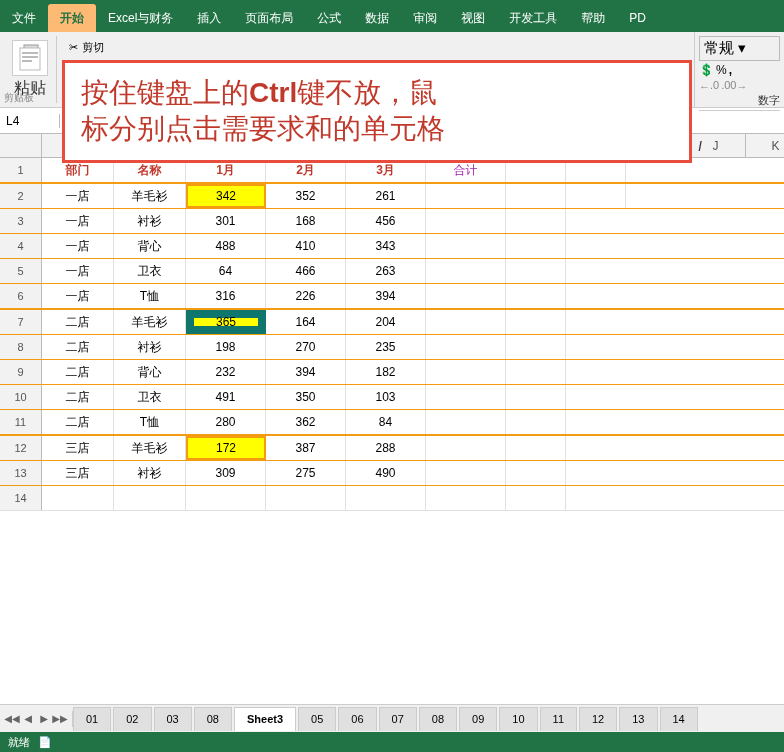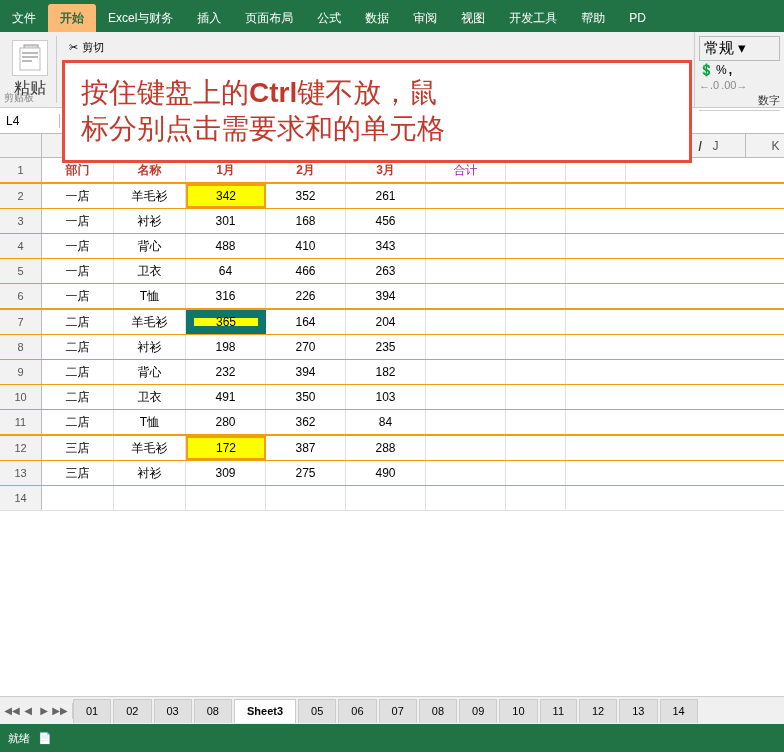--- a/index.html
+++ b/index.html
@@ -74,21 +74,21 @@
     .tooltip-box .ctrl-bold { font-weight: bold; margin-top: 8px; }
 
     
     .sheet-tabs { display: flex; background: #f0f0f0; border-top: 1px solid #ccc; height: 28px; align-items: center; overflow-x: auto; }
     .sheet-nav { display: flex; align-items: center; padding: 0 4px; border-right: 1px solid #ccc; }
     .sheet-nav-btn { width: 16px; height: 16px; display: flex; align-items: center; justify-content: center; cursor: pointer; font-size: 10px; color: #666; }
     .sheet-tab { padding: 4px 12px; border: 1px solid #ccc; border-bottom: none; background: #e0e0e0; font-size: 11px; cursor: pointer; height: 24px; display: flex; align-items: center; margin-right: 2px; }
     .sheet-tab.active { background: white; font-weight: bold; }
 
     
-    .status-bar { display: flex; align-items: center; background: #217346; color: white; height: 28px; padding: 0 8px; font-size: 11px; gap: 8px; }
+    .status-bar { display: flex; align-items: center; background: #217346; color: white; height: 20px; padding: 0 8px; font-size: 11px; gap: 8px; }
     .status-bar-item { display: flex; align-items: center; gap: 4px; }
 
     
     .app-container { width: 784px; height: 752px; display: flex; flex-direction: column; background: white; overflow: hidden; }
 
     
     .highlighted-yellow { background: #ffff00 !important; }
 
     
     .c-dept { width: 72px; min-width: 72px; }

